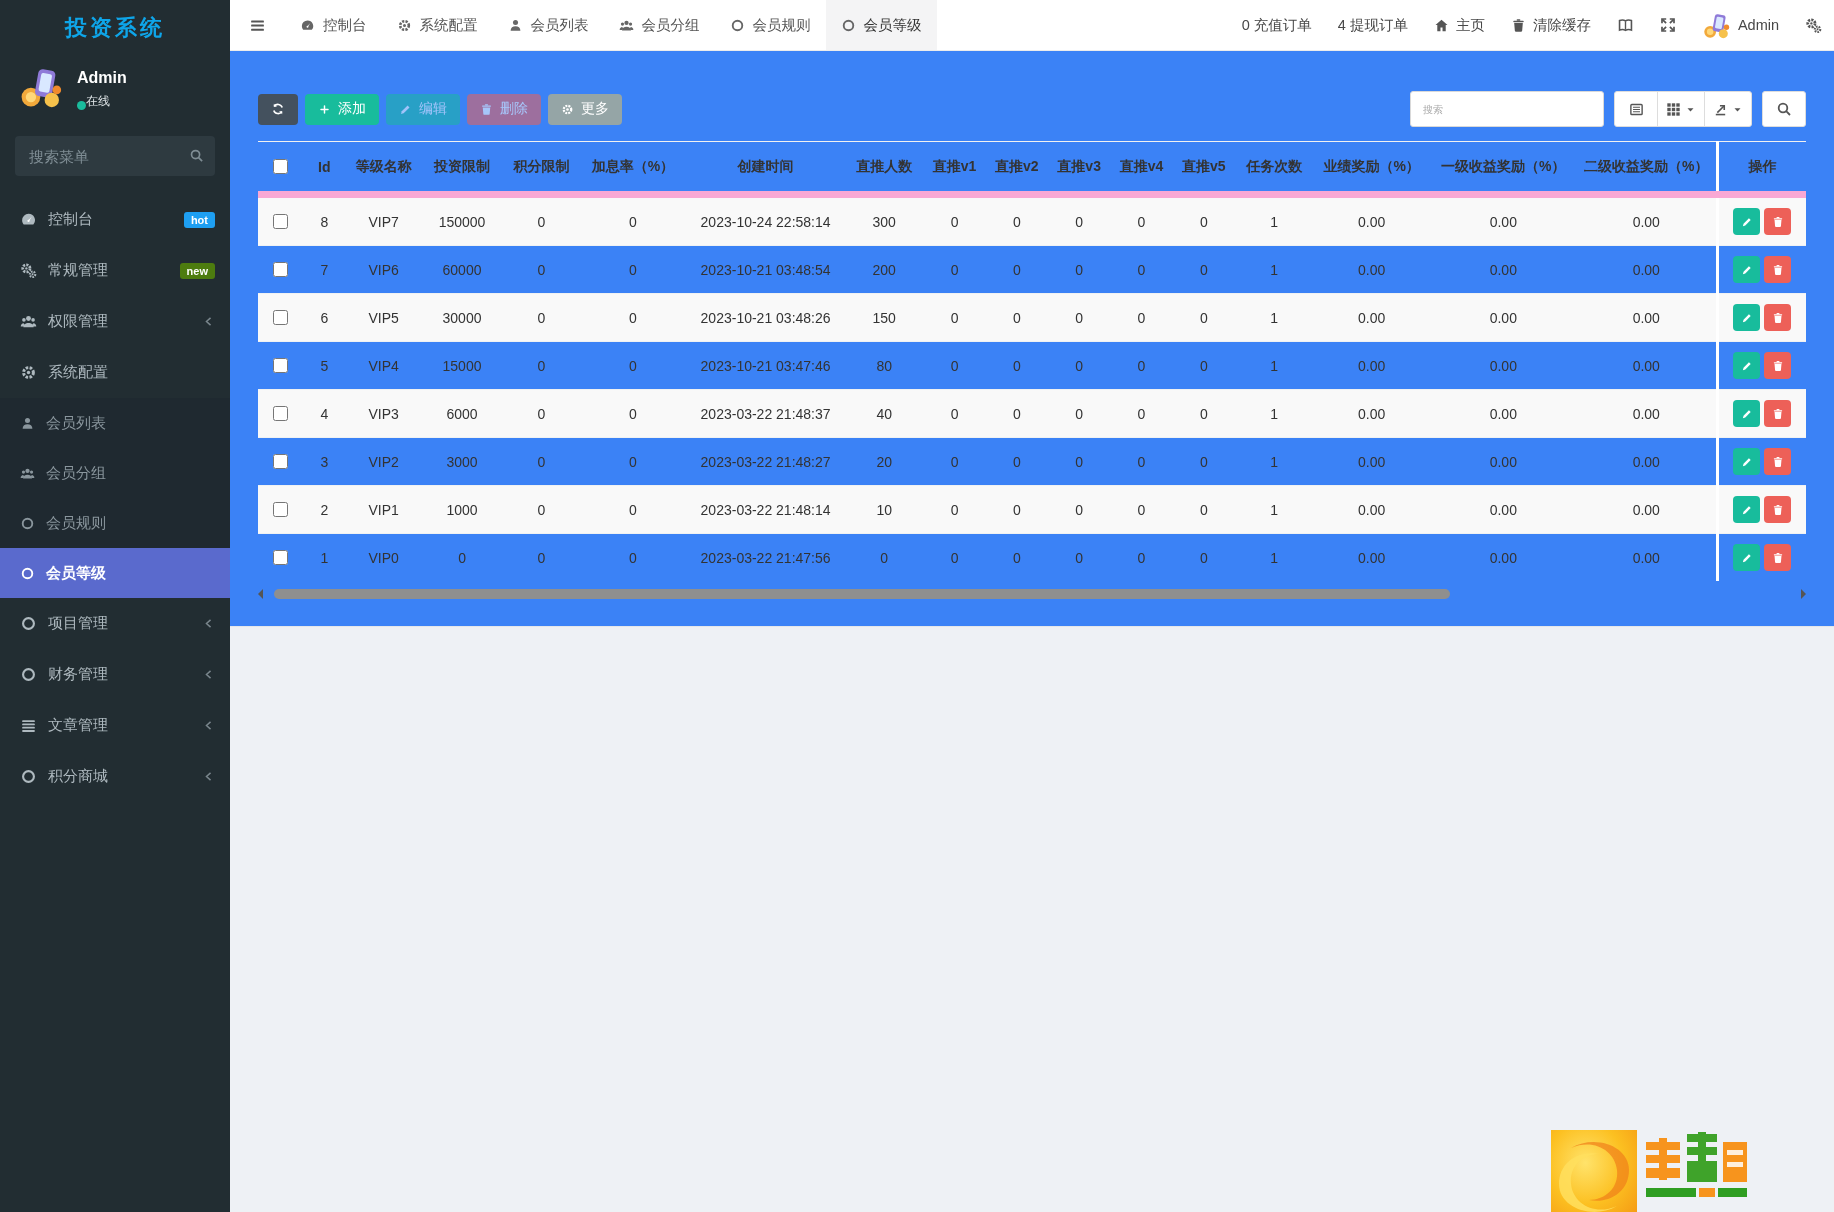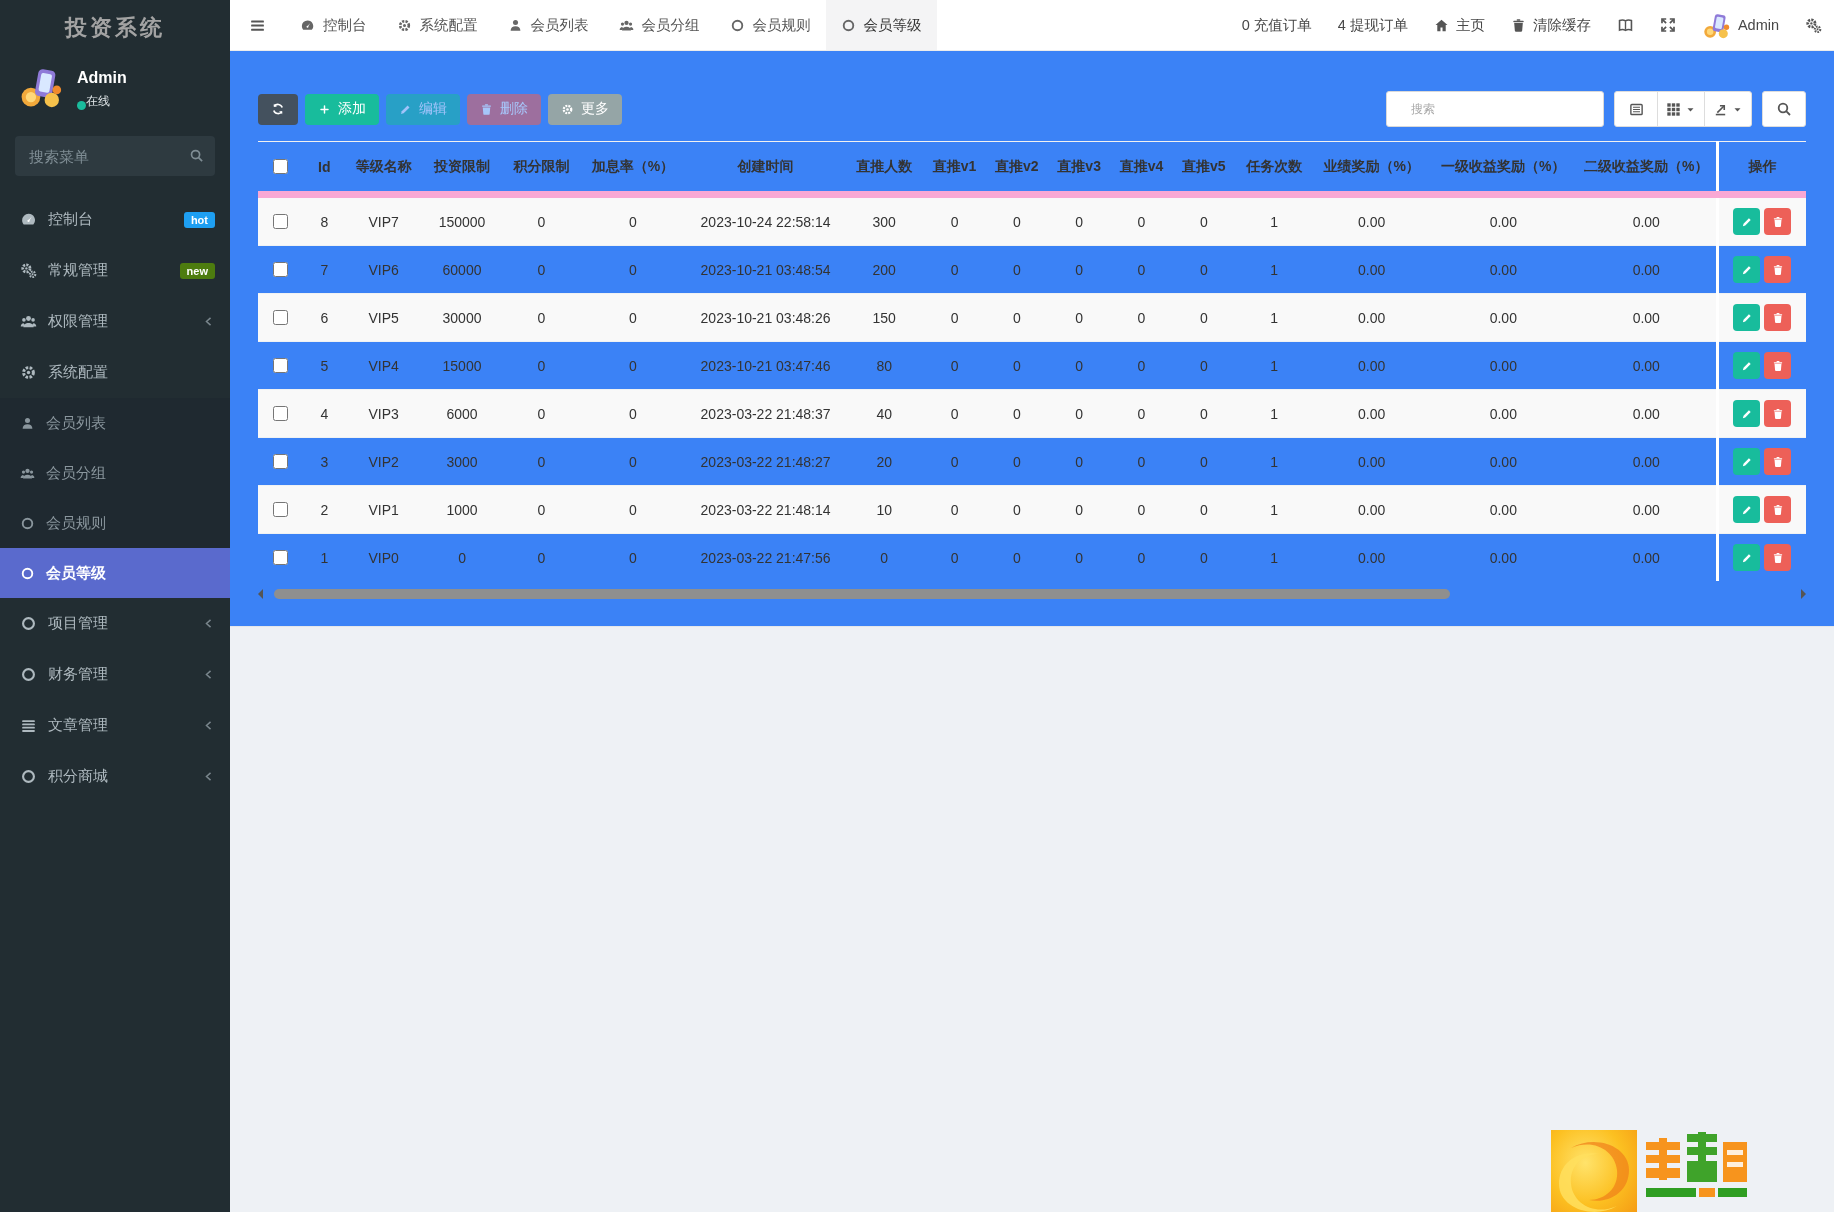--- a/index.html
+++ b/index.html
@@ -3,21 +3,21 @@
 <meta charset="utf-8">
 <title>投资系统</title>
 <style>
   html,body{margin:0;padding:0}
   body{width:1834px;height:1212px;overflow:hidden;position:relative;
        font-family:"Liberation Sans","DejaVu Sans",sans-serif;background:#eef1f5;color:#333}
   .ic{fill:currentColor;vertical-align:middle;flex:none}
 
   
   .sidebar{position:absolute;left:0;top:0;width:230px;height:1212px;background:#222d32;color:#aeb9bf;z-index:5}
-  .brand{height:56px;line-height:56px;text-align:center;color:#a3a3a3;font-size:22px;font-weight:bold;letter-spacing:3px}
+  .brand{height:56px;line-height:56px;text-align:center;color:#0ea5e9;font-size:22px;font-weight:bold;letter-spacing:3px}
   .userpanel{display:flex;align-items:center;gap:13px;padding:8px 18px 14px}
   .uname{color:#fff;font-weight:bold;font-size:16px}
   .ustatus{font-size:12px;color:#e2e8ea;margin-top:6px;display:flex;align-items:flex-end;}
   .dot{width:9px;height:9px;border-radius:50%;background:#1abb9c}
   .sidesearch{margin:8px 15px 18px;position:relative}
   .sidesearch input{width:100%;box-sizing:border-box;height:40px;background:#2e3a40;border:0;border-radius:4px;
        padding:0 36px 0 14px;color:#cfd8dc;font-size:15px;outline:none}
   .sidesearch input::placeholder{color:#7f8d94}
   .sidesearch .sicon{position:absolute;right:11px;top:12px;color:#7f8d94}
   .s-item{height:51px;display:flex;align-items:center;padding:0 15px 0 20px;font-size:15px;cursor:pointer}
@@ -47,21 +47,21 @@
   .panel{background:#3b82f6;padding:41px 28px 15px;height:577px;box-sizing:border-box;border-bottom:1px solid #e3e6ea}
   .toolbar{display:flex;align-items:center}
   .btn{height:31px;border-radius:4px;border:0;color:#fff;font-size:14px;display:inline-flex;align-items:center;gap:7px;
        padding:0 13px;margin-right:7px;cursor:pointer;font-family:inherit}
   .btn-refresh{background:#44515e}
   .btn-add{background:#18bc9c}
   .btn-edit{background:#18bc9c;opacity:.52}
   .btn-del{background:#ed6058;opacity:.55}
   .btn-more{background:#95a5a6}
   .toolbar-right{margin-left:auto;display:flex;align-items:center}
-  .search-box input{width:168px;height:34px;border:1px solid #d9d9d9;border-radius:3px;padding:0 24px;font-size:12px;
+  .search-box input{width:168px;height:34px;border:1px solid #d9d9d9;border-radius:3px;padding:0 12px;font-size:10px;
        color:#333;outline:none;font-family:inherit}
   .search-box input::placeholder{color:#a9a9a9}
   .btn-group{display:flex;margin-left:10px}
   .btn-white{height:36px;min-width:44px;background:#fff;border:1px solid #ddd;display:inline-flex;align-items:center;
        justify-content:center;color:#555;gap:4px;cursor:pointer;margin-left:-1px;padding:0 8px}
   .btn-group .btn-white:first-child{border-radius:3px 0 0 3px;margin-left:0}
   .btn-group .btn-white:last-child{border-radius:0 3px 3px 0}
   .btn-single{border-radius:3px;margin-left:10px}
 
   .tablewrap{margin-top:14px}

